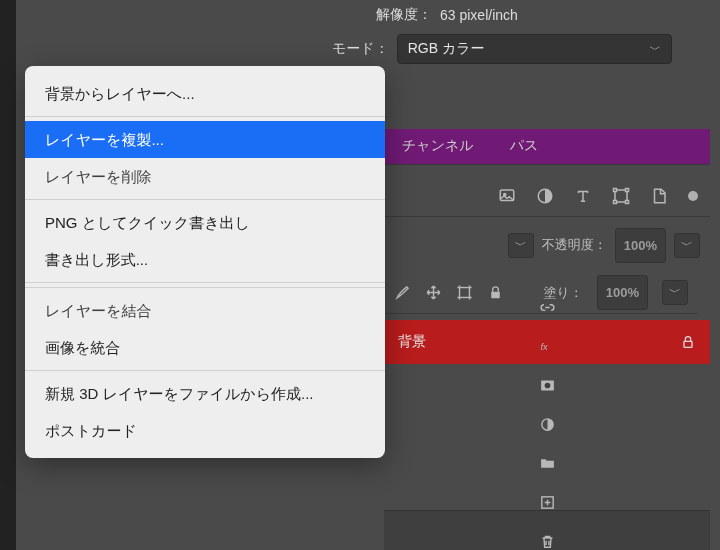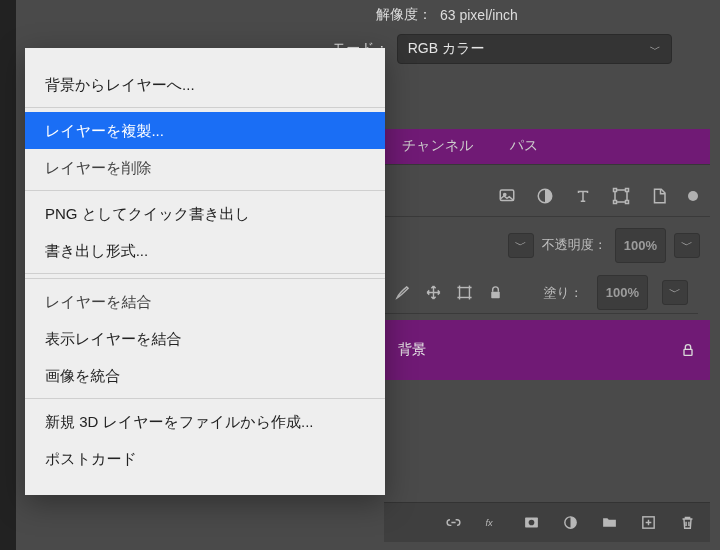--- a/index.html
+++ b/index.html
@@ -110,53 +110,54 @@
     align-items: center;
     padding: 0 10px;
     gap: 14px;
     border-bottom: 1px solid #3a3a3a;
   }
   .row3 .spacer { flex: 1; }
   .row3 .icon svg { width: 17px; height: 17px; }
   .layer-row {
     position: absolute;
     top: 320px; left: 384px; right: 10px;
-    height: 60px;
-    background: #701a75;
+    height: 44px;
+    background: #b91c1c;
     display: flex;
     align-items: center;
     padding: 0 14px;
     gap: 10px;
   }
   .layer-row .name { flex: 1; color: #e6e6e6; font-size: 14px; }
   .layer-row .lock svg { width: 16px; height: 16px; }
   .bottom-bar {
     position: absolute;
-    bottom: 8px; left: 384px; right: 10px;
+    bottom: 0; left: 384px; right: 10px;
     height: 40px;
     background: #3f3f3f;
     border-top: 1px solid #333;
     display: flex;
     align-items: center;
     justify-content: flex-end;
     gap: 22px;
     padding: 0 14px;
+    flex-direction: column;
   }
   .bottom-bar .icon svg { width: 17px; height: 17px; }
   .bottom-bar .icon { color: #b8b8b8; }
 
   
   .ctx-menu {
     position: absolute;
-    top: 48px; left: 25px;
+    top: 66px; left: 25px;
     width: 360px;
     background: #eeeeee;
-    border-radius: 0;
+    border-radius: 8px;
     box-shadow: 0 8px 28px rgba(0,0,0,0.35);
-    padding: 18px 0;
+    padding: 9px 0;
     color: #222;
     font-size: 15px;
   }
   .ctx-item {
     padding: 8px 20px;
     line-height: 1.4;
   }
   .ctx-item.highlight {
     background: #1a6ef5;
     color: #fff;
@@ -327,18 +328,17 @@
   <div class="ctx-item">背景からレイヤーへ...</div>
   <div class="ctx-sep"></div>
   <div class="ctx-item highlight">レイヤーを複製...</div>
   <div class="ctx-item disabled">レイヤーを削除</div>
   <div class="ctx-sep"></div>
   <div class="ctx-item">PNG としてクイック書き出し</div>
   <div class="ctx-item">書き出し形式...</div>
   <div class="ctx-sep"></div>
   <div class="ctx-sep"></div>
   <div class="ctx-item disabled">レイヤーを結合</div>
-  <div class="ctx-item">表示レイヤーを結合</div>
   <div class="ctx-item">画像を統合</div>
   <div class="ctx-sep"></div>
   <div class="ctx-item">新規 3D レイヤーをファイルから作成...</div>
   <div class="ctx-item">ポストカード</div>
 </div>
 
 </body></html>

